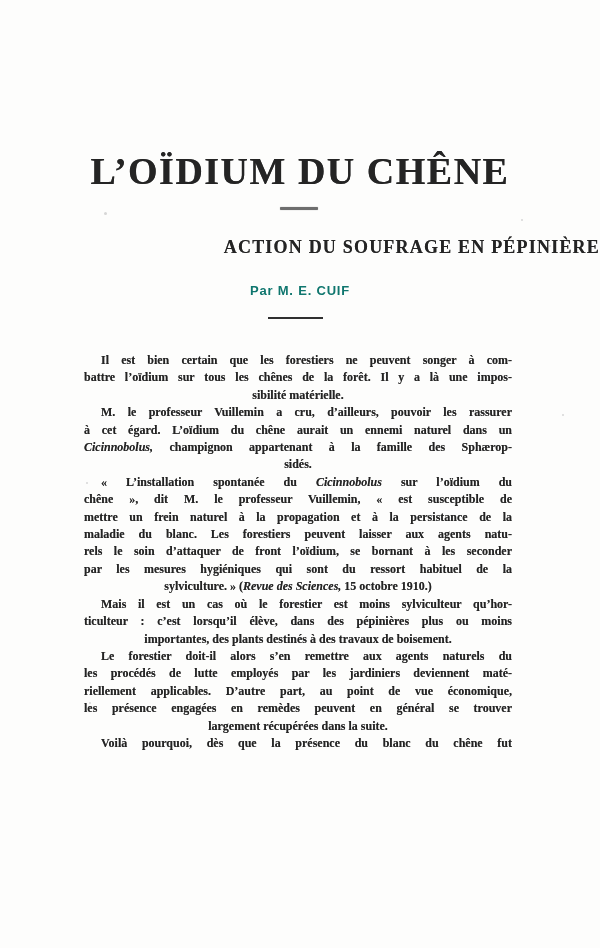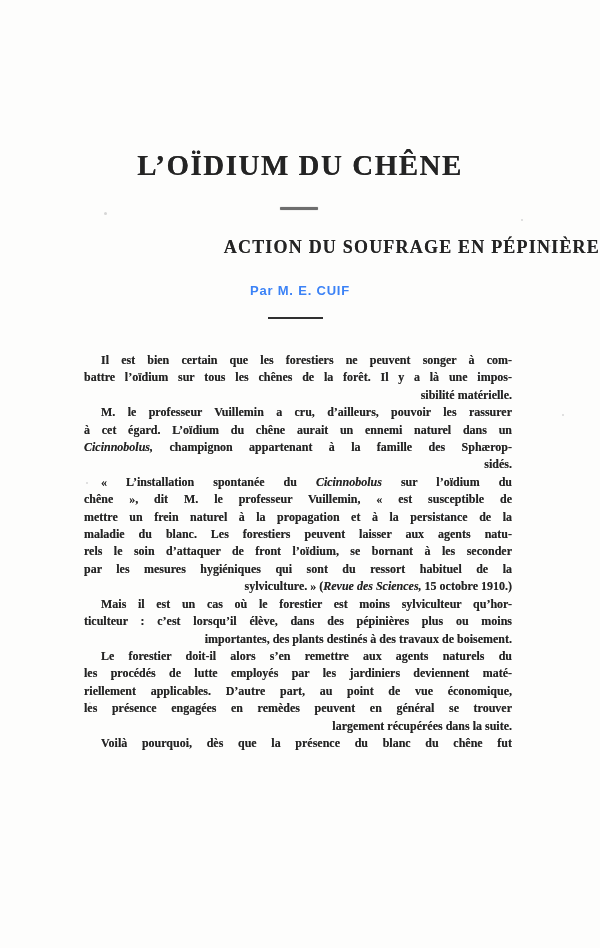--- a/index.html
+++ b/index.html
@@ -16,21 +16,21 @@
     color: var(--ink, #242424);
     overflow: hidden;
   }
   .title {
     position: absolute;
     top: 149px;
     left: 0;
     width: 100%;
     margin: 0;
     text-align: center;
-    font-size: 29px;
+    font-size: 38px;
     font-weight: bold;
     letter-spacing: 1.5px;
     text-shadow: 0 0 0.6px rgba(25,25,25,0.75);
   }
   .rule-1 {
     position: absolute;
     top: 207px;
     left: 280px;
     width: 38px;
     height: 3px;
@@ -53,41 +53,41 @@
   .byline {
     position: absolute;
     top: 283px;
     left: 0;
     width: 100%;
     text-align: center;
     font-family: "Liberation Sans", sans-serif;
     font-size: 13px;
     font-weight: bold;
     letter-spacing: 0.8px;
-    color: #3b82f6;
+    color: #0f766e;
   }
   .rule-2 {
     position: absolute;
     top: 317px;
     left: 268px;
     width: 55px;
     height: 2px;
     background: var(--rule-dark, #303030);
   }
   .body-text {
     position: absolute;
     top: 352px;
     left: 84px;
     width: 428px;
     font-size: 12px;
     line-height: 17.4px;
     text-shadow: 0 0 0.5px rgba(35,35,35,0.55);
     font-weight: bold;
   }
-  .line { text-align: right; }
+  .line { text-align: center; }
   .line.just {
     text-align: justify;
     text-align-last: justify;
   }
   .line.ind { text-indent: 17px; }
   .it { font-style: italic; }
   .speck {
     position: absolute;
     background: #8f8f8f;
     border-radius: 50%;

